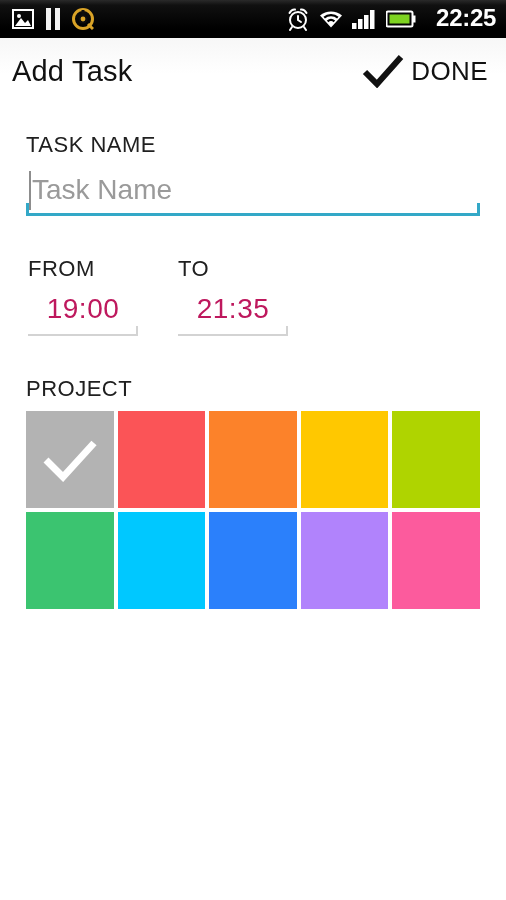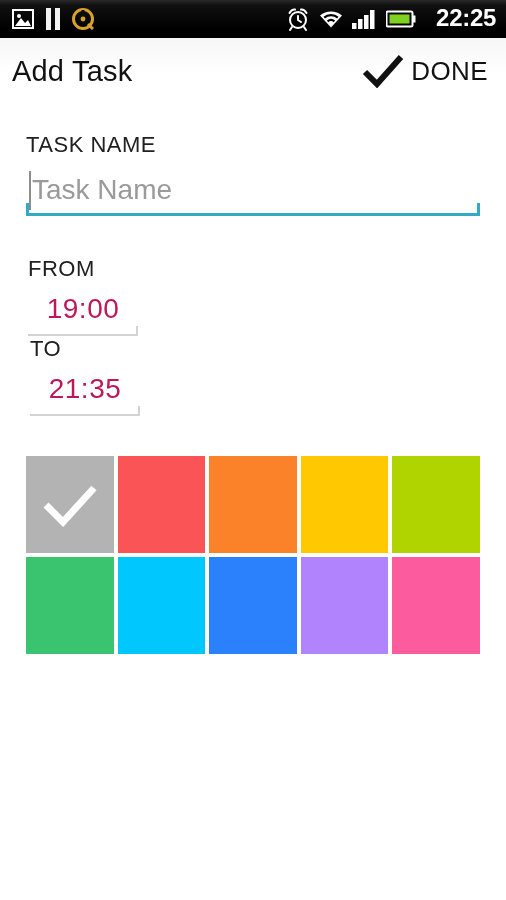--- a/index.html
+++ b/index.html
@@ -153,25 +153,24 @@
     border-left: 3px solid #33a8c7;
     border-right: 3px solid #33a8c7;
     pointer-events: none;
   }
 
   
   .time-row {
     display: flex;
     margin-top: 40px;
     padding-left: 2px;
-    flex-direction: column;
   }
 
   .time-field { width: 130px; }
-  .time-field.to { margin-left: 2px; }
+  .time-field.to { margin-left: 20px; }
 
   .time-value-wrap {
     position: relative;
     margin-top: 8px;
     height: 46px;
     width: 110px;
   }
 
   .time-value {
     font-size: 28px;
@@ -338,20 +337,21 @@
         <div class="field-label">TO</div>
         <div class="time-value-wrap">
           <div class="time-value">21:35</div>
           <span class="underline-gray"></span>
         </div>
       </div>
 
     </div>
 
     <div class="project-block">
+      <div class="field-label">PROJECT</div>
       <div class="swatch-grid" id="swatch-grid">
           <div class="swatch" style="background: rgb(179, 179, 179);">
             <svg class="check" width="56" height="44" viewBox="0 0 56 44">
               <path d="M4 22 L21 39 L52 5" fill="none" stroke="#ffffff" stroke-width="7" stroke-linecap="butt" stroke-linejoin="miter"></path>
             </svg>
           </div>
           <div class="swatch" style="background: rgb(251, 84, 87);"></div>
           <div class="swatch" style="background: rgb(252, 130, 42);"></div>
           <div class="swatch" style="background: rgb(255, 200, 0);"></div>
           <div class="swatch" style="background: rgb(175, 212, 0);"></div>

